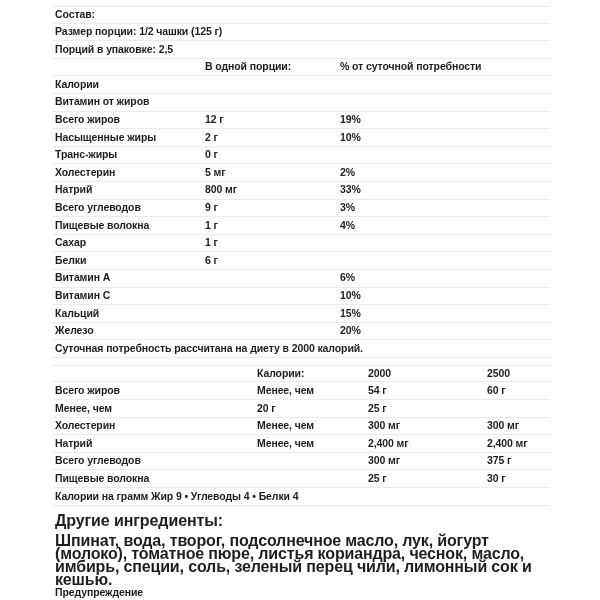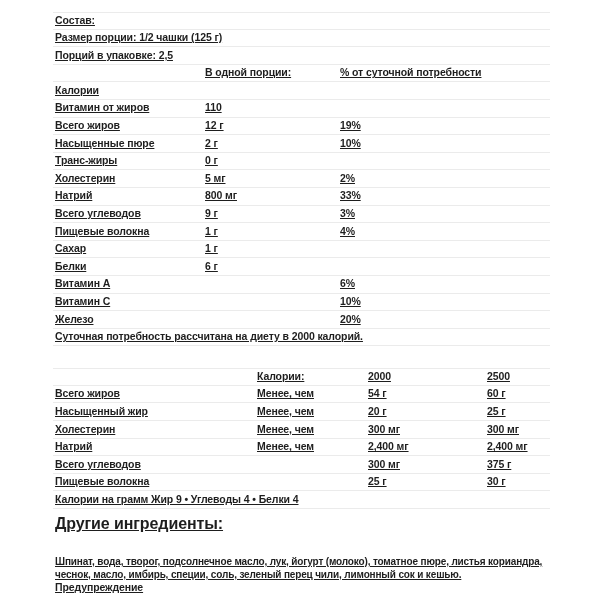--- a/index.html
+++ b/index.html
@@ -2,37 +2,37 @@
 <html><head>
 <meta charset="utf-8">
 <style>
   html,body{margin:0;padding:0;}
   body{
     width:600px;height:600px;background:#ffffff;
     font-family:"Liberation Sans",sans-serif;
     color:#1e1e1e;font-weight:bold;letter-spacing:-0.1px;
     overflow:hidden;
   }
-  .panel{position:absolute;left:53px;top:12px;width:497px;text-decoration:underline;}
+  .panel{position:absolute;left:53px;top:6px;width:497px;}
   .row{
     display:grid;align-items:center;
     height:17.6px;line-height:17.6px;
     border-bottom:1px solid #ebebeb;
     font-size:10.5px;white-space:nowrap;overflow:hidden;
     padding-left:2px;box-sizing:border-box;
   }
   .row.first{border-top:1px solid #ebebeb;}
   .g1{grid-template-columns:1fr;}
   .g3{grid-template-columns:150px 135px 1fr;}
   .g4{grid-template-columns:202px 111px 119px 1fr;}
-  .table2{margin-top:22px;}
+  .table2{margin-top:7px;}
   .bottom{padding-left:2px;}
   .bottom-title{margin-top:8px;font-size:16px;line-height:13px;}
   .ingredients{
-    margin-top:25px;font-size:10px;line-height:13px;
+    margin-top:7px;font-size:16px;line-height:13px;
     letter-spacing:-0.15px;
   }
   .warning{margin-top:0;font-size:10.5px;line-height:13px;}
   .cell{overflow:hidden;}
 </style>
 </head>
 <body>
 
 <div class="panel">
 
@@ -52,30 +52,29 @@
       <div class="cell">В одной порции:</div>
       <div class="cell">% от суточной потребности</div>
     </div>
 
     <div class="row g3">
       <div class="cell">Калории</div>
       <div class="cell"></div>
     </div>
     <div class="row g3">
       <div class="cell">Витамин от жиров</div>
-      <div class="cell">110</div>
       <div class="cell"></div>
     </div>
     <div class="row g3">
       <div class="cell">Всего жиров</div>
       <div class="cell">12 г</div>
       <div class="cell">19%</div>
     </div>
     <div class="row g3">
-      <div class="cell">Насыщенные пюре</div>
+      <div class="cell">Насыщенные жиры</div>
       <div class="cell">2 г</div>
       <div class="cell">10%</div>
     </div>
     <div class="row g3">
       <div class="cell">Транс-жиры</div>
       <div class="cell">0 г</div>
       <div class="cell"></div>
     </div>
     <div class="row g3">
       <div class="cell">Холестерин</div>
@@ -111,20 +110,25 @@
       <div class="cell">Витамин А</div>
       <div class="cell"></div>
       <div class="cell">6%</div>
     </div>
     <div class="row g3">
       <div class="cell">Витамин С</div>
       <div class="cell"></div>
       <div class="cell">10%</div>
     </div>
     <div class="row g3">
+      <div class="cell">Кальций</div>
+      <div class="cell"></div>
+      <div class="cell">15%</div>
+    </div>
+    <div class="row g3">
       <div class="cell">Железо</div>
       <div class="cell"></div>
       <div class="cell">20%</div>
     </div>
 
     <div class="row g1">
       <div class="cell">Суточная потребность рассчитана на диету в 2000 калорий.</div>
     </div>
   </div>
 
@@ -136,21 +140,20 @@
       <div class="cell">2500</div>
     </div>
 
     <div class="row g4">
       <div class="cell">Всего жиров</div>
       <div class="cell">Менее, чем</div>
       <div class="cell">54 г</div>
       <div class="cell">60 г</div>
     </div>
     <div class="row g4">
-      <div class="cell">Насыщенный жир</div>
       <div class="cell">Менее, чем</div>
       <div class="cell">20 г</div>
       <div class="cell">25 г</div>
     </div>
     <div class="row g4">
       <div class="cell">Холестерин</div>
       <div class="cell">Менее, чем</div>
       <div class="cell">300 мг</div>
       <div class="cell">300 мг</div>
     </div>

